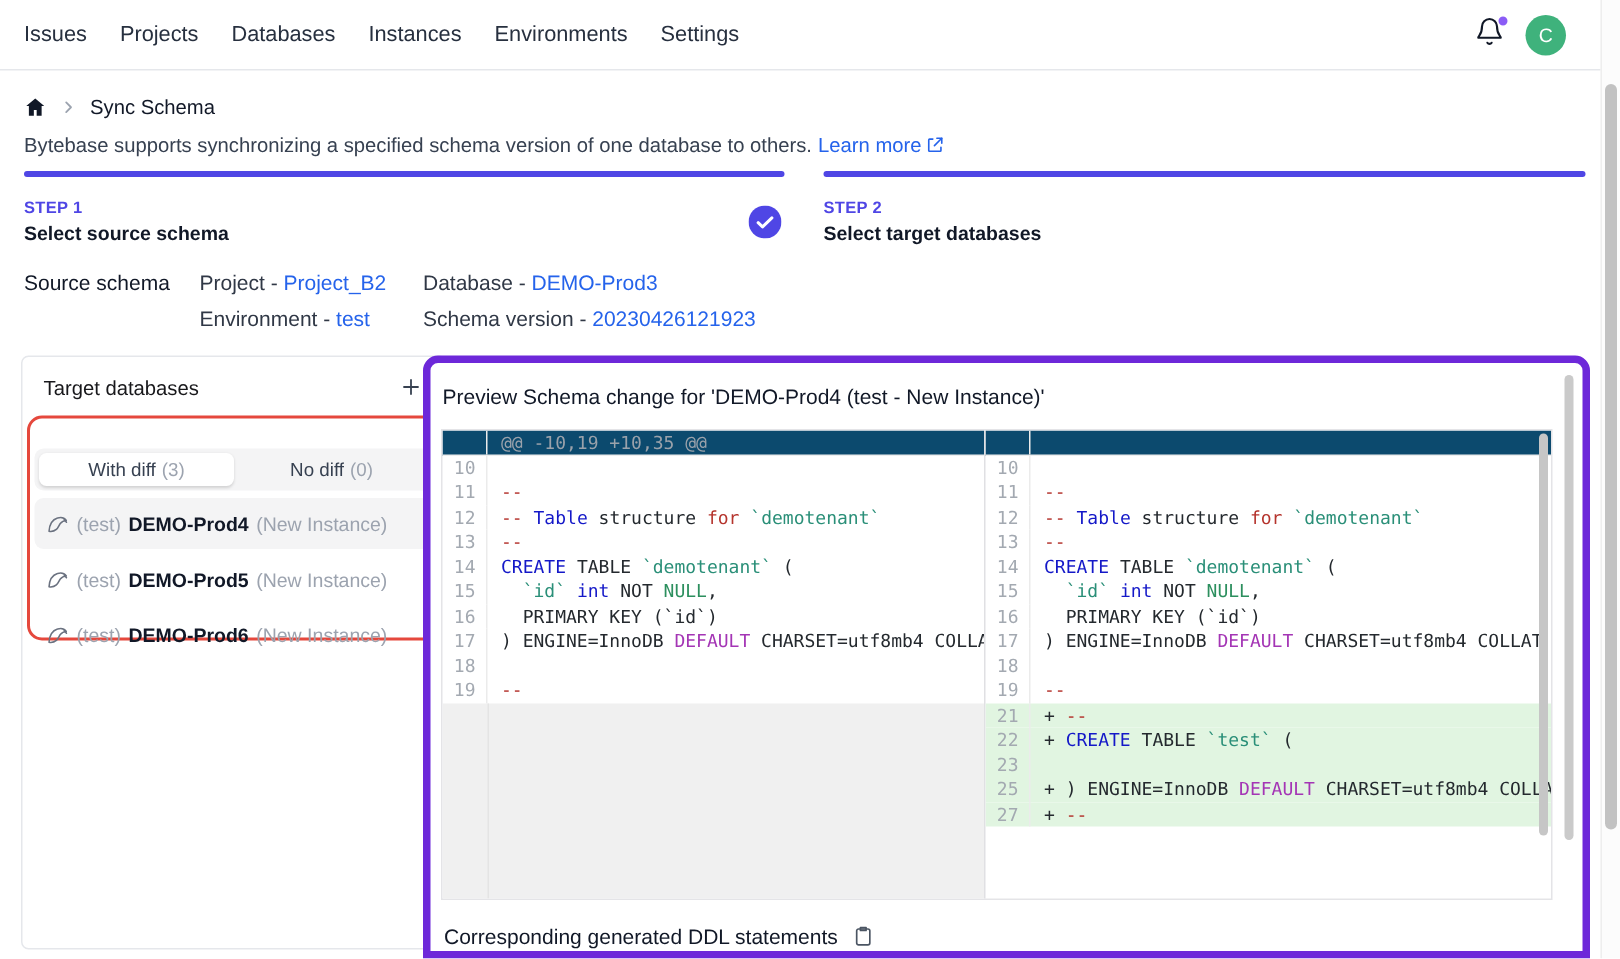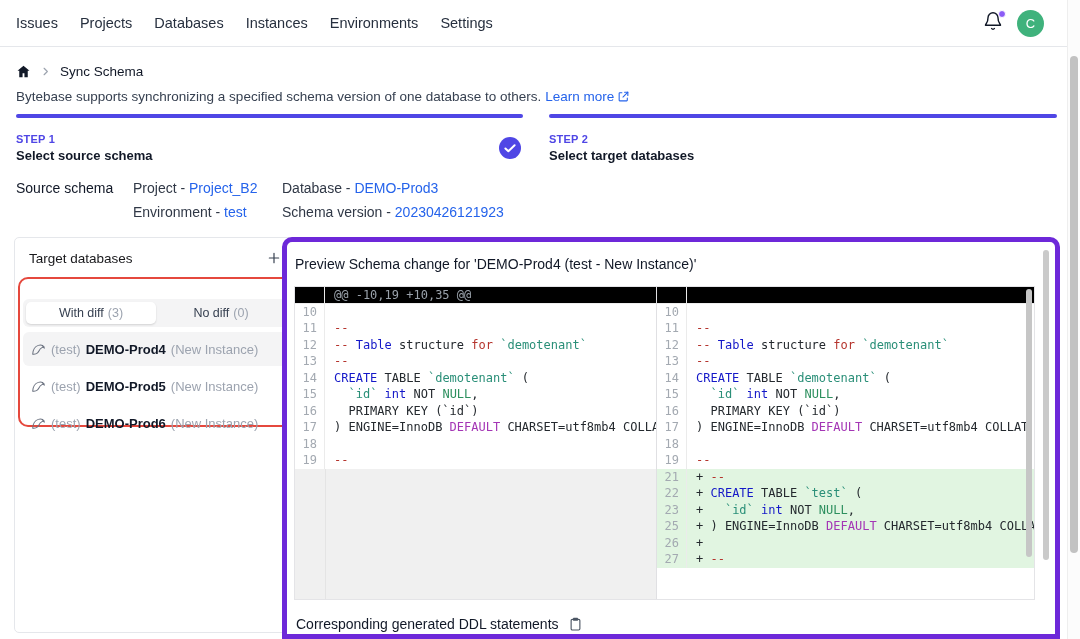--- a/index.html
+++ b/index.html
@@ -55,21 +55,21 @@
   .db-icon{display:flex;align-items:center;flex:none}
   .db-name{color:#111827;font-weight:600}
   
   .right-card{position:absolute;left:282px;top:237px;width:778px;height:402px;background:#fff;border:5px solid #6d28d9;border-radius:10px 10px 0 0;overflow:hidden}
   .preview-title{position:absolute;left:8px;top:14px;font-size:14px;color:#111827}
   .diff{position:absolute;left:7px;top:44px;width:741px;height:314px;border:1px solid #e4e4e7;display:flex;background:#fff;font-family:"DejaVu Sans Mono",monospace;font-size:12px}
   .pane{position:relative;overflow:hidden}
   .pane.left{width:362px;border-right:1px solid #e0e0e3}
   .pane.right{flex:1}
   .drow{display:flex;height:16.5px;line-height:16.5px;white-space:pre}
-  .drow.meta{border-bottom:1px solid #ededed;background:#000000}
+  .drow.meta{border-bottom:1px solid #ededed;background:#0c4a6e}
   .drow.added{background:var(--added-bg)}
   .gutter{width:30px;flex:none;text-align:right;padding-right:7px;color:#a3a9b1;border-right:1px solid #ebebeb}
   .code{padding-left:9px;white-space:pre}
   .filler{position:absolute;left:0;right:0;top:181.5px;bottom:0;background:#f0f0f0}
   .filler::after{content:'';position:absolute;left:30px;top:0;bottom:0;width:1px;background:#e4e4e4}
   .tk-pl{color:#24292e}.tk-cm{color:#b5342d}.tk-kw{color:#1418c8}.tk-id{color:#2a8f78}
   .tk-nl{color:#2c8f5e}.tk-mg{color:#a435b5}.tk-gr{color:#9aa2ab}
   .editor-scrollbar{position:absolute;right:2px;top:2px;width:6px;height:268px;background:#c6c6c6;border-radius:3px}
   .ddl-heading{position:absolute;left:9px;top:374px;display:flex;align-items:center;gap:9px;font-size:14px;color:#111827}
   .copy-btn{display:flex;align-items:center;cursor:pointer}
@@ -246,23 +246,22 @@
           <div class="drow"><span class="gutter">12</span><span class="code"><span class="tk-cm">-- </span><span class="tk-kw">Table</span><span class="tk-pl"> structure </span><span class="tk-cm">for</span><span class="tk-pl"> </span><span class="tk-id">`demotenant`</span></span></div>
           <div class="drow"><span class="gutter">13</span><span class="code"><span class="tk-cm">--</span></span></div>
           <div class="drow"><span class="gutter">14</span><span class="code"><span class="tk-kw">CREATE</span><span class="tk-pl"> TABLE </span><span class="tk-id">`demotenant`</span><span class="tk-pl"> (</span></span></div>
           <div class="drow"><span class="gutter">15</span><span class="code"><span class="tk-pl">  </span><span class="tk-id">`id`</span><span class="tk-pl"> </span><span class="tk-kw">int</span><span class="tk-pl"> NOT </span><span class="tk-nl">NULL</span><span class="tk-pl">,</span></span></div>
           <div class="drow"><span class="gutter">16</span><span class="code"><span class="tk-pl">  PRIMARY KEY (`id`)</span></span></div>
           <div class="drow"><span class="gutter">17</span><span class="code"><span class="tk-pl">) ENGINE=InnoDB </span><span class="tk-mg">DEFAULT</span><span class="tk-pl"> CHARSET=utf8mb4 COLLAT</span></span></div>
           <div class="drow"><span class="gutter">18</span><span class="code"></span></div>
           <div class="drow"><span class="gutter">19</span><span class="code"><span class="tk-cm">--</span></span></div>
           <div class="drow added"><span class="gutter">21</span><span class="code"><span class="tk-pl">+ </span><span class="tk-cm">--</span></span></div>
           <div class="drow added"><span class="gutter">22</span><span class="code"><span class="tk-pl">+ </span><span class="tk-kw">CREATE</span><span class="tk-pl"> TABLE </span><span class="tk-id">`test`</span><span class="tk-pl"> (</span></span></div>
-          <div class="drow added"><span class="gutter">23</span><span class="code"><span class="tk-pl">+   </span><span class="tk-id">`id`</span><span class="tk-pl"> </span><span class="tk-kw">int</span><span class="tk-pl"> NOT </span><span class="tk-nl">NULL</span><span class="tk-pl">,</span></span></div>
+          <div class="drow added"><span class="gutter">23</span></div>
           <div class="drow added"><span class="gutter">25</span><span class="code"><span class="tk-pl">+ ) ENGINE=InnoDB </span><span class="tk-mg">DEFAULT</span><span class="tk-pl"> CHARSET=utf8mb4 COLLAT</span></span></div>
-          <div class="drow added"><span class="gutter">26</span><span class="code"><span class="tk-pl">+</span></span></div>
           <div class="drow added"><span class="gutter">27</span><span class="code"><span class="tk-pl">+ </span><span class="tk-cm">--</span></span></div>
         </div>
       <div class="editor-scrollbar"></div>
     </div>
   </div>
 
   <div class="ddl-heading">
     <span>Corresponding generated DDL statements</span>
     <span class="copy-btn">
       <span style="display:flex">

